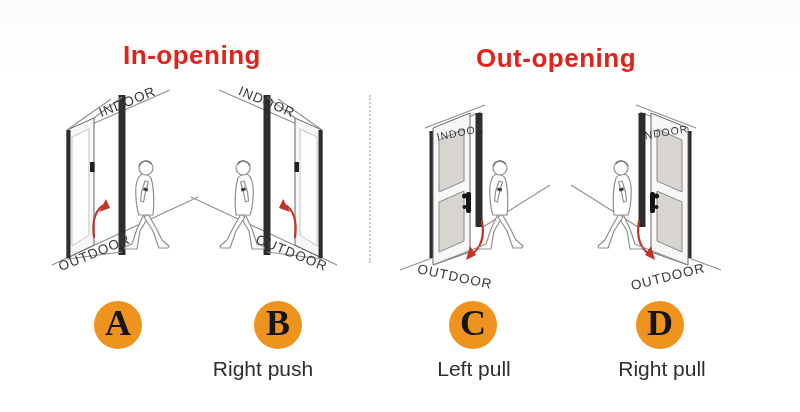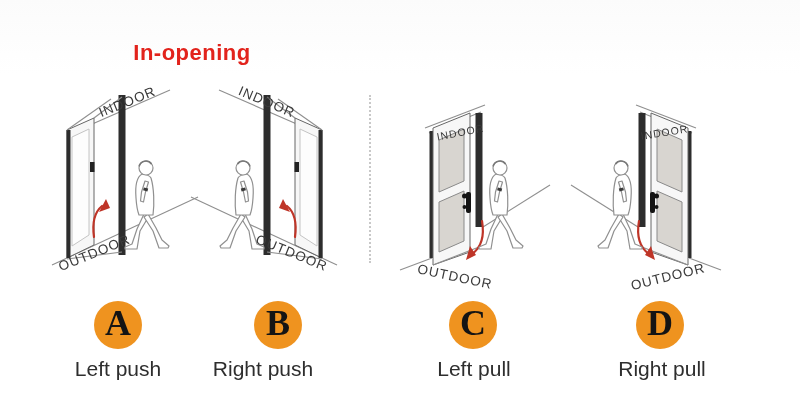--- a/index.html
+++ b/index.html
@@ -3,21 +3,21 @@
 <meta charset="utf-8">
 <style>
   html,body { margin:0; padding:0; background:#fff; }
   #stage {
     position:relative; width:800px; height:412px; overflow:hidden;
     background:linear-gradient(#fbfbfb, #ffffff 18%);
     font-family:"Liberation Sans", sans-serif;
   }
   .title {
     position:absolute; transform:translateX(-50%);
-    font-weight:bold; font-size:22px; letter-spacing:0.5px;
+    font-weight:bold; font-size:26px; letter-spacing:0.5px;
     color:#e2231c; white-space:nowrap;
   }
   .divider {
     position:absolute; left:369px; top:95px; height:168px; width:0;
     border-left:2px dotted #c8c8c8;
   }
   svg.diag { position:absolute; overflow:visible; }
   .thin      { stroke:#8f8f8f; stroke-width:1.1; fill:none; }
   .jamb      { stroke:#2d2d2d; stroke-width:7; }
   .jamb2     { stroke:#2d2d2d; stroke-width:4; }
@@ -45,20 +45,21 @@
     position:absolute; top:357px; transform:translateX(-50%);
     font-size:21px; color:#2e2e2e; white-space:nowrap;
   }
 </style>
 </head>
 <body>
 
 <div id="stage">
 
   <div class="title" style="left:192px; top:40px">In-opening</div>
+  <div class="title" style="left:556px; top:43px">Out-opening</div>
 
   <div class="divider"></div>
 
   <svg class="diag" style="left:50px; top:85px" width="170" height="215" viewBox="0 0 170 215">
     <g>
       <line x1="2" y1="180" x2="148" y2="112" class="thin"></line>
       <line x1="40" y1="40" x2="120" y2="5" class="thin"></line>
       <line x1="72" y1="10" x2="72" y2="170" class="jamb"></line>
       <g>
         <polygon points="17,45 44,33 44,160 17,173" class="leaf"></polygon>
@@ -199,18 +200,17 @@
   <div class="badge" style="left:254px">
     <span>B</span>
     </div>
   <div class="badge" style="left:449px">
     <span>C</span>
     </div>
   <div class="badge" style="left:636px">
     <span>D</span>
     </div>
 
-  <div class="caption" style="left:118px">Left push</div>
   <div class="caption" style="left:263px">Right push</div>
   <div class="caption" style="left:662px">Right pull</div>
   <div class="caption" style="left:474px">Left pull</div>
 
 </div>
 
 </body></html>

